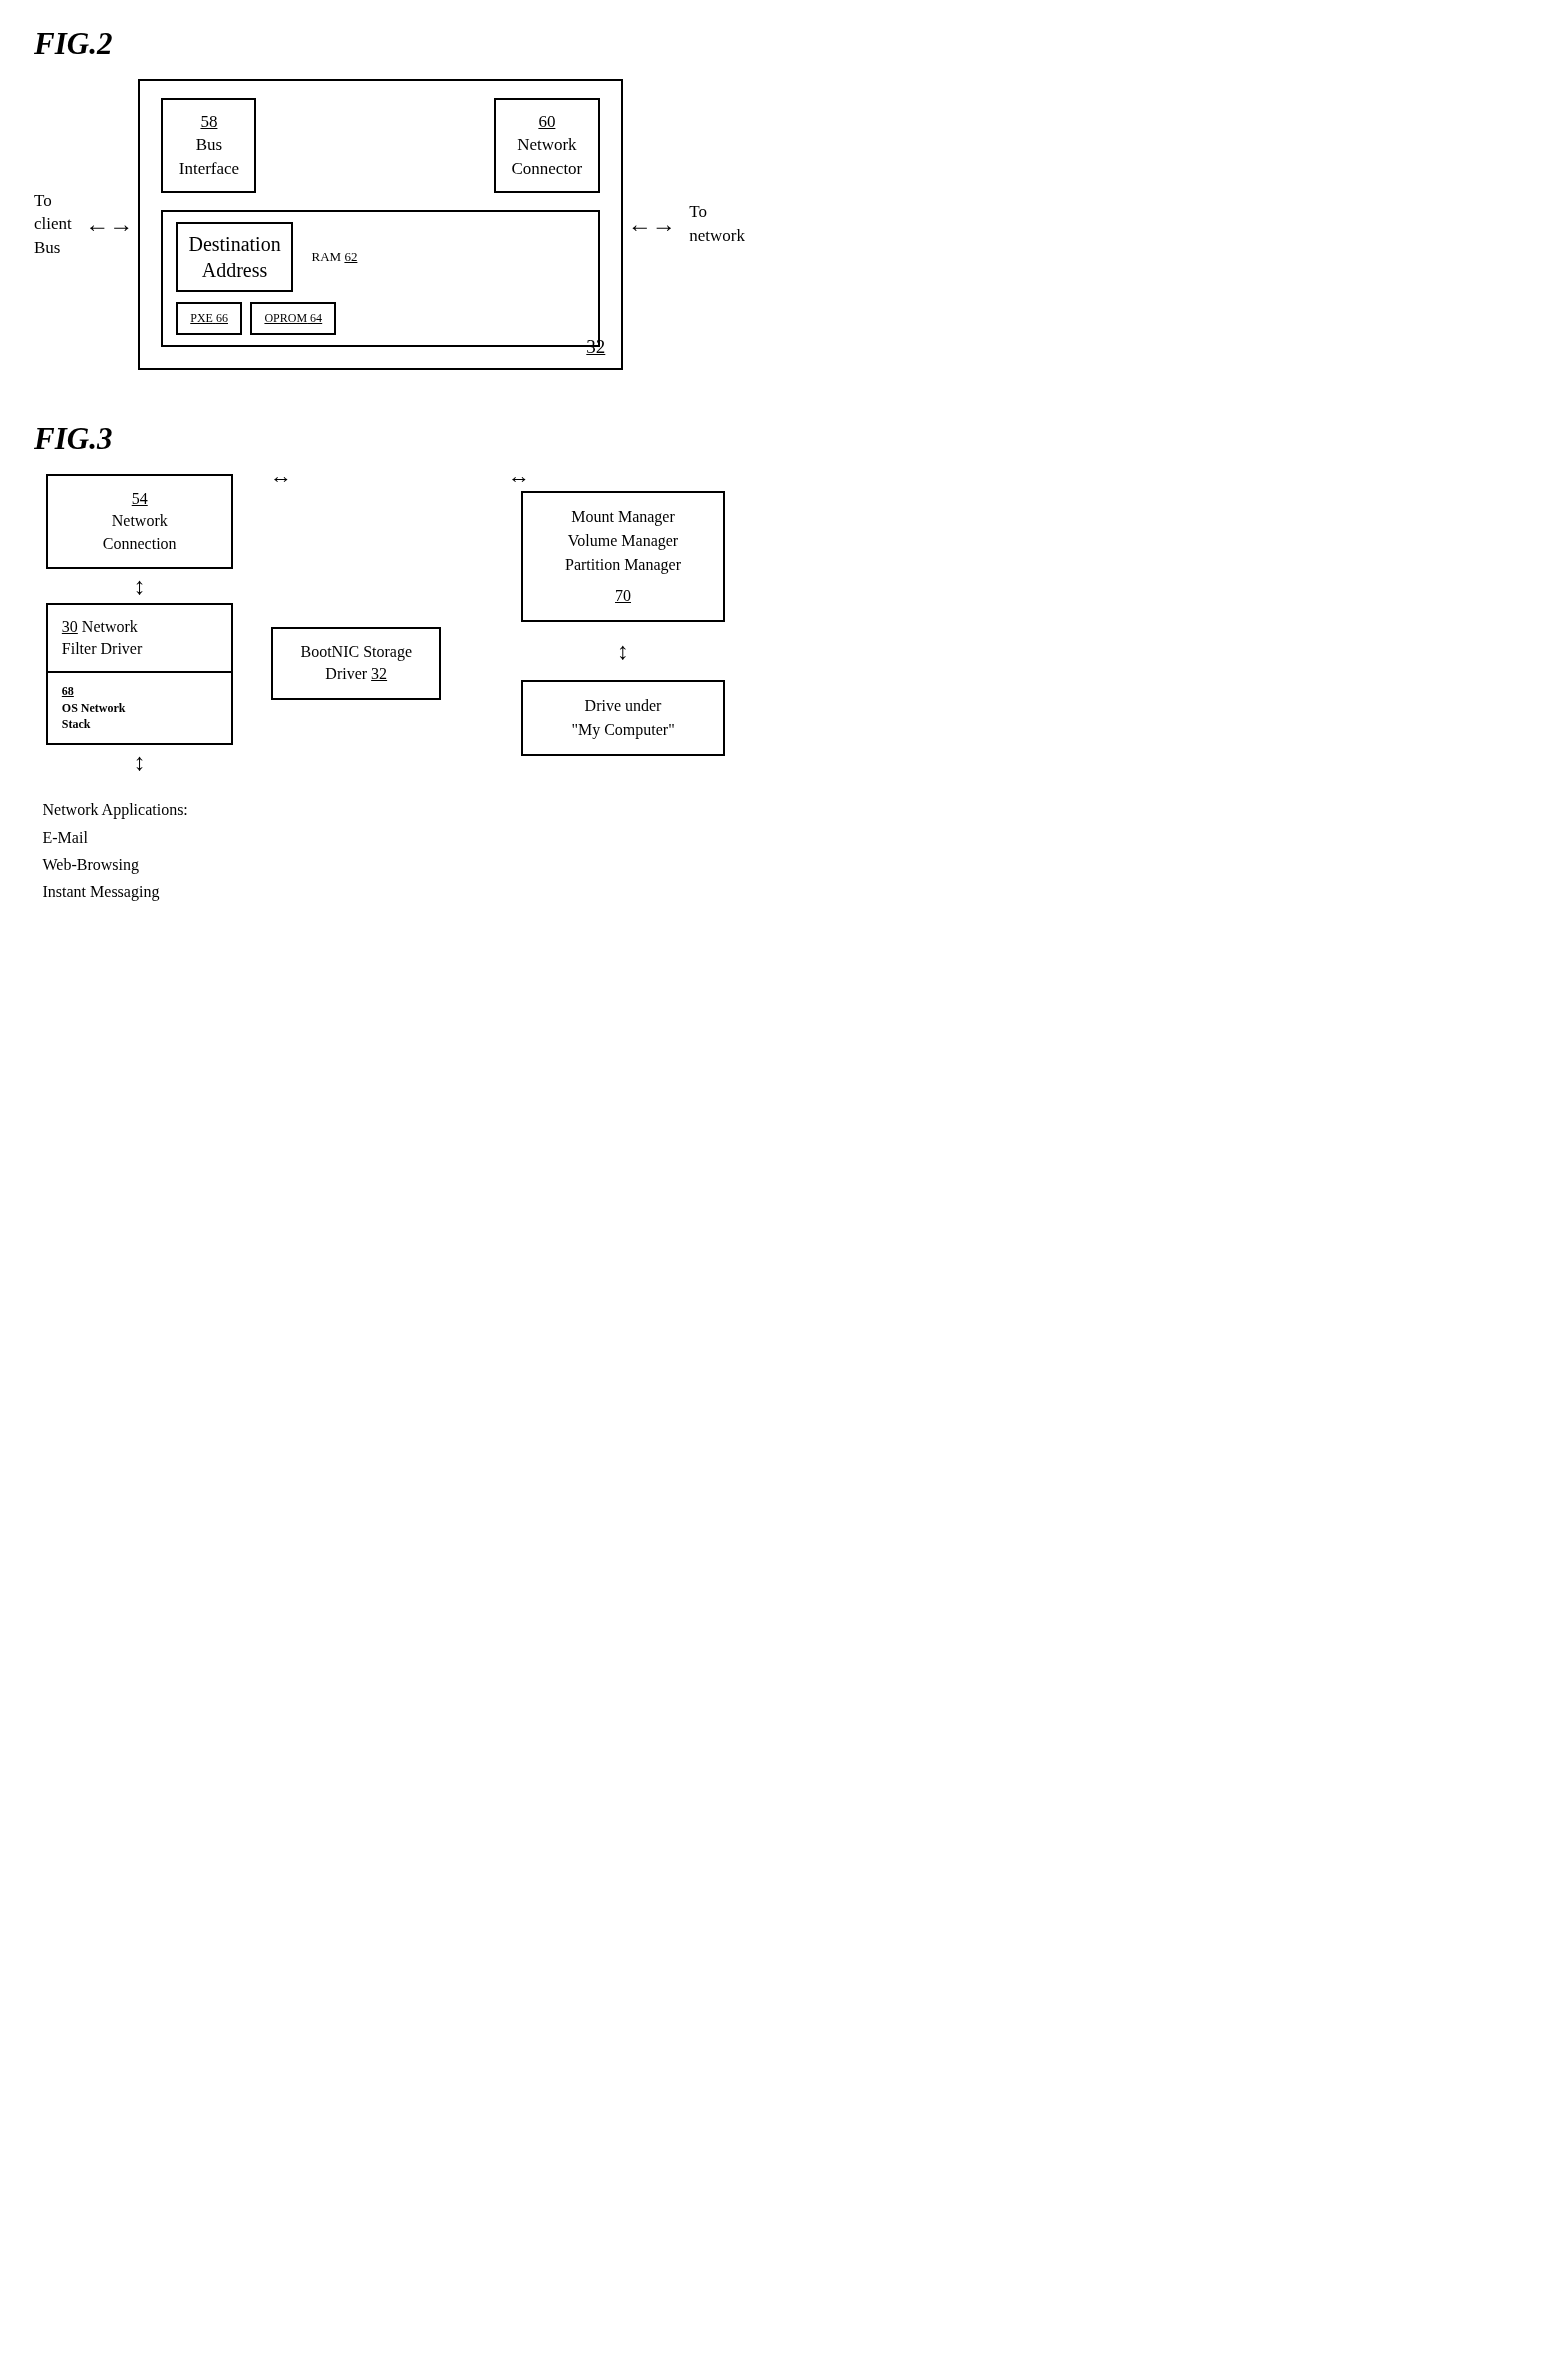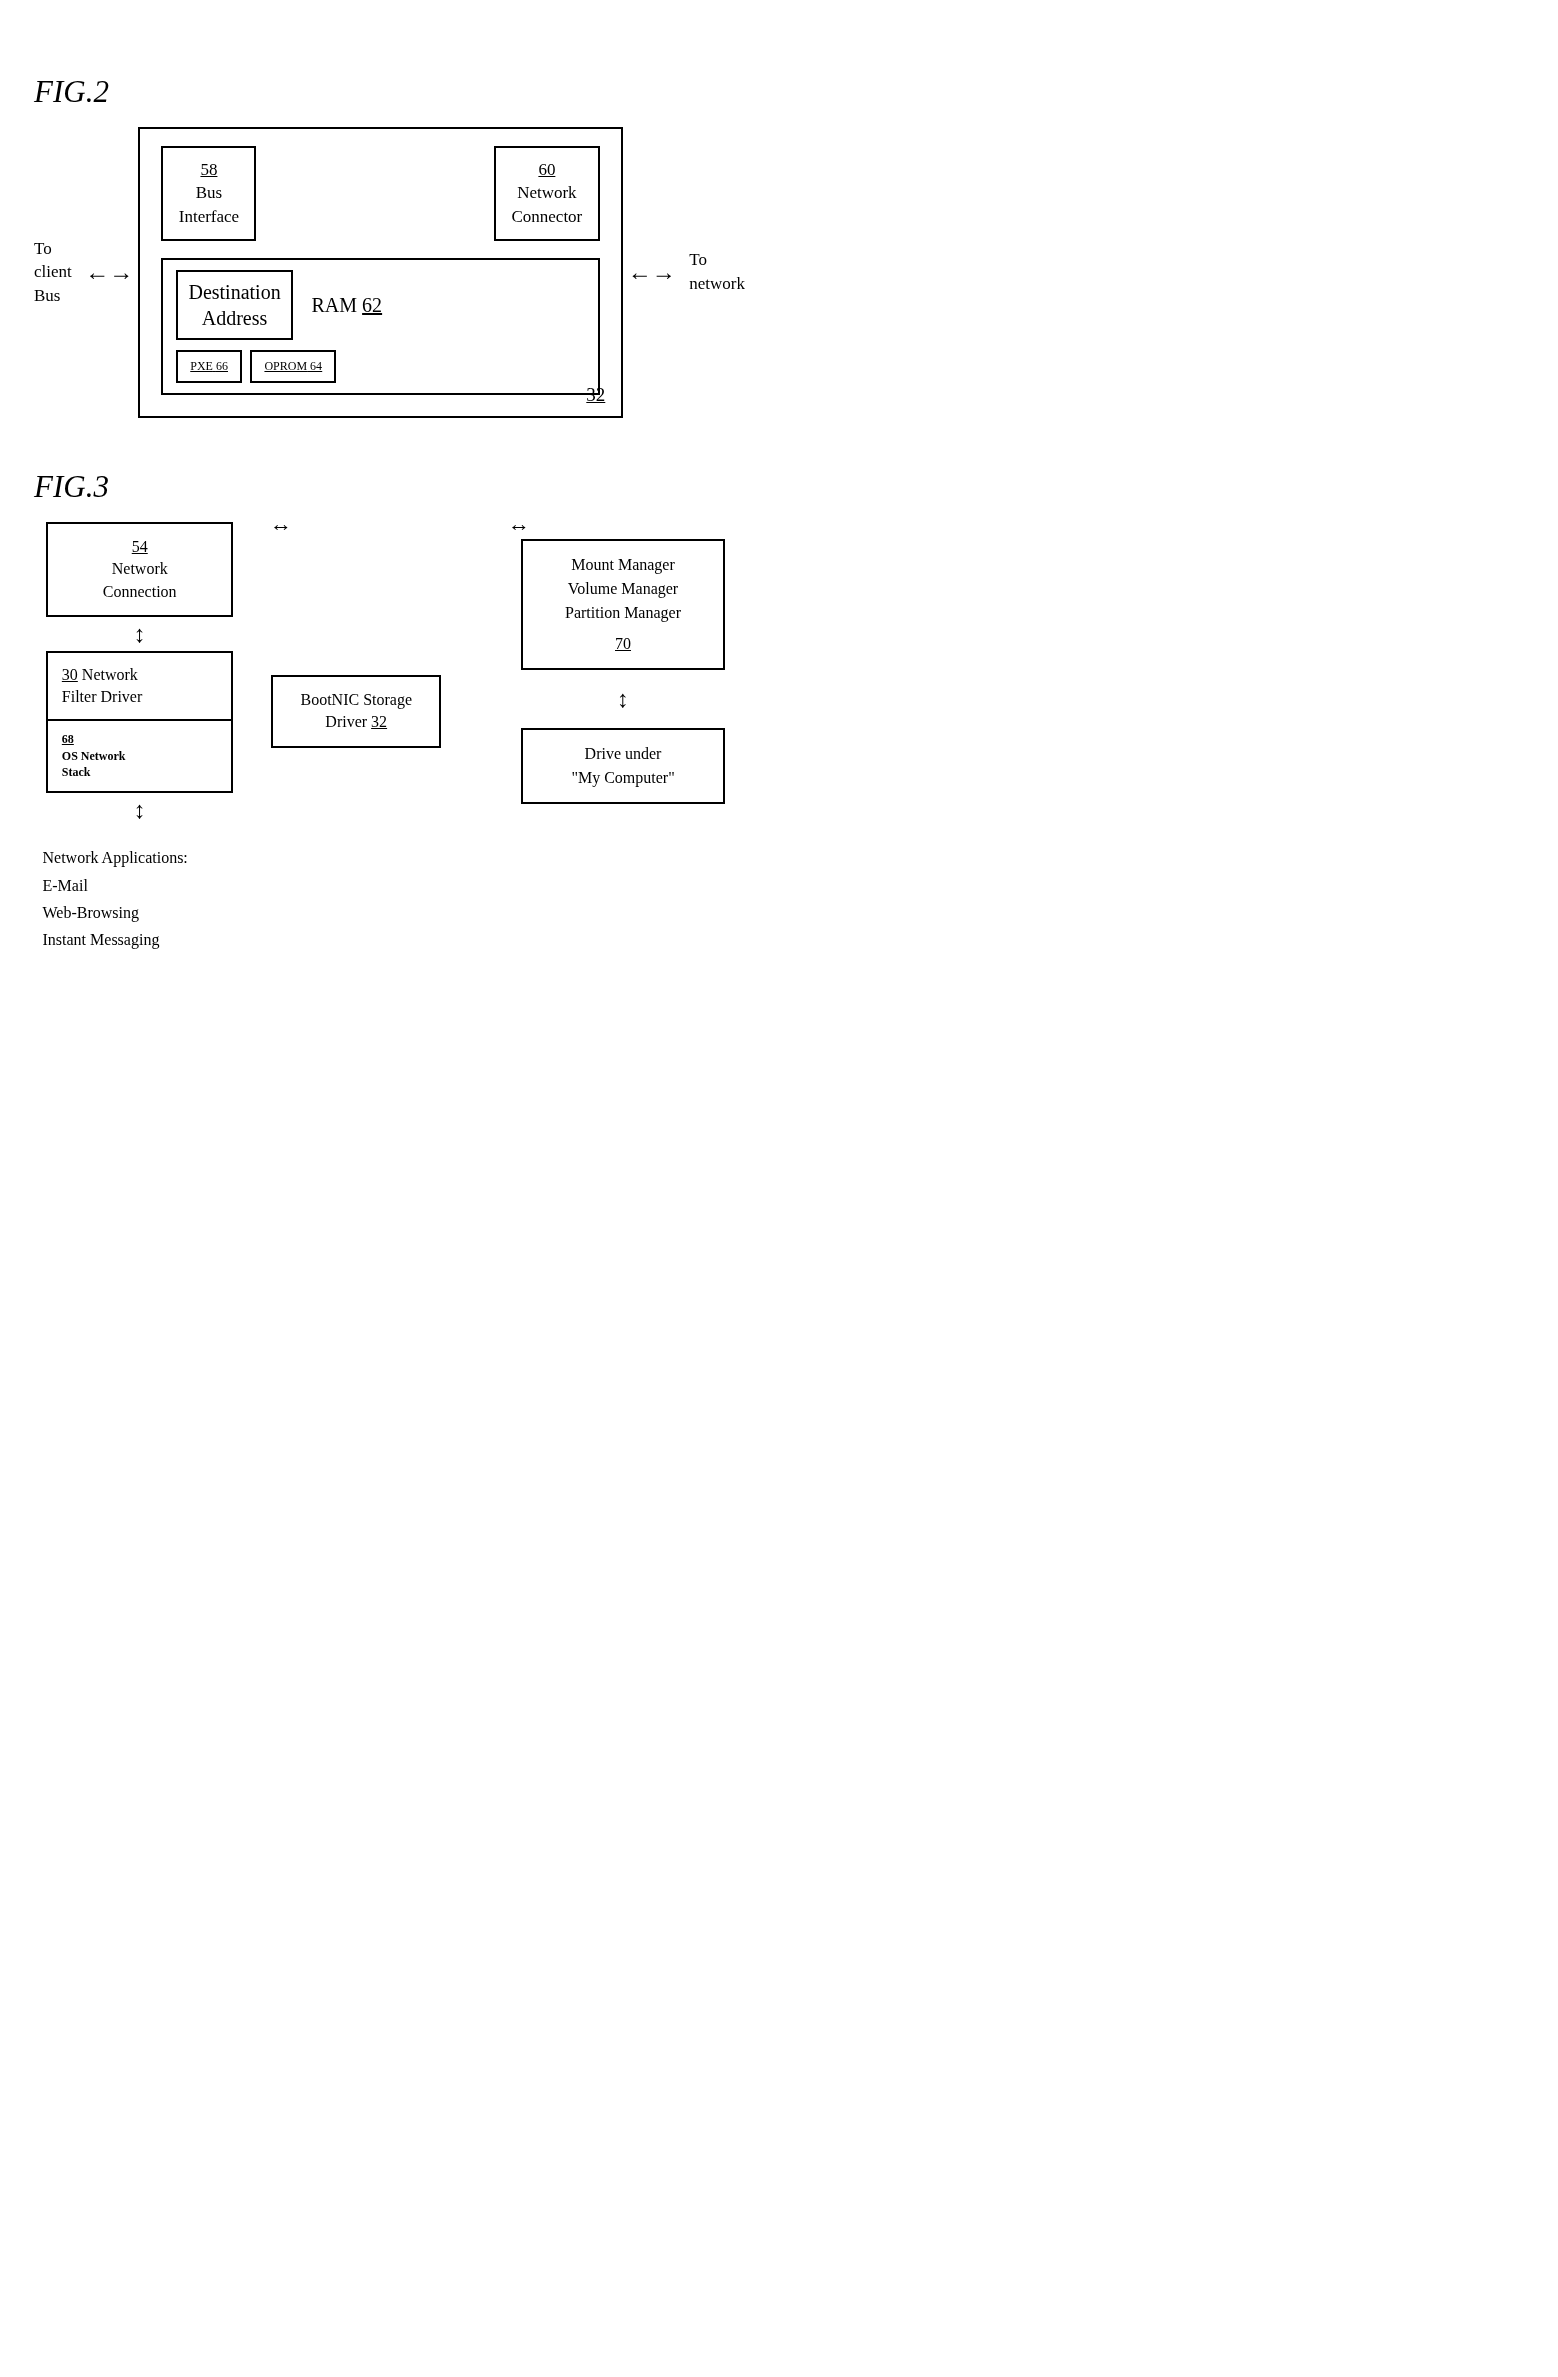--- a/index.html
+++ b/index.html
@@ -8,23 +8,22 @@
       font-family: 'Times New Roman', Times, serif;
       width: 779px;
       min-height: 1189px;
       padding: 25.5px 34px;
       font-size: 15.3px;
     }
 
     .fig-title {
       font-style: italic;
       font-size: 31px;
-      font-weight: normal;
+      font-weight: bold;
       margin-bottom: 17px;
-      margin-top: 48px;
     }
 
     
     .fig2-container {
       margin-bottom: 51px;
     }
 
     .fig2-left-label {
       display: flex;
       flex-direction: column;
@@ -83,21 +82,21 @@
 
     .fig2-dest-box {
       border: 2.1px solid #000;
       padding: 6.8px 10.2px;
       font-size: 20px;
       line-height: 1.3;
       text-align: center;
     }
 
     .fig2-ram-label {
-      font-size: 20px;
+      font-size: 13px;
       padding: 6.8px 10.2px;
     }
 
     .fig2-pxe-row {
       display: flex;
       gap: 8.5px;
       margin-top: 10.2px;
     }
 
     .fig2-pxe-box {

